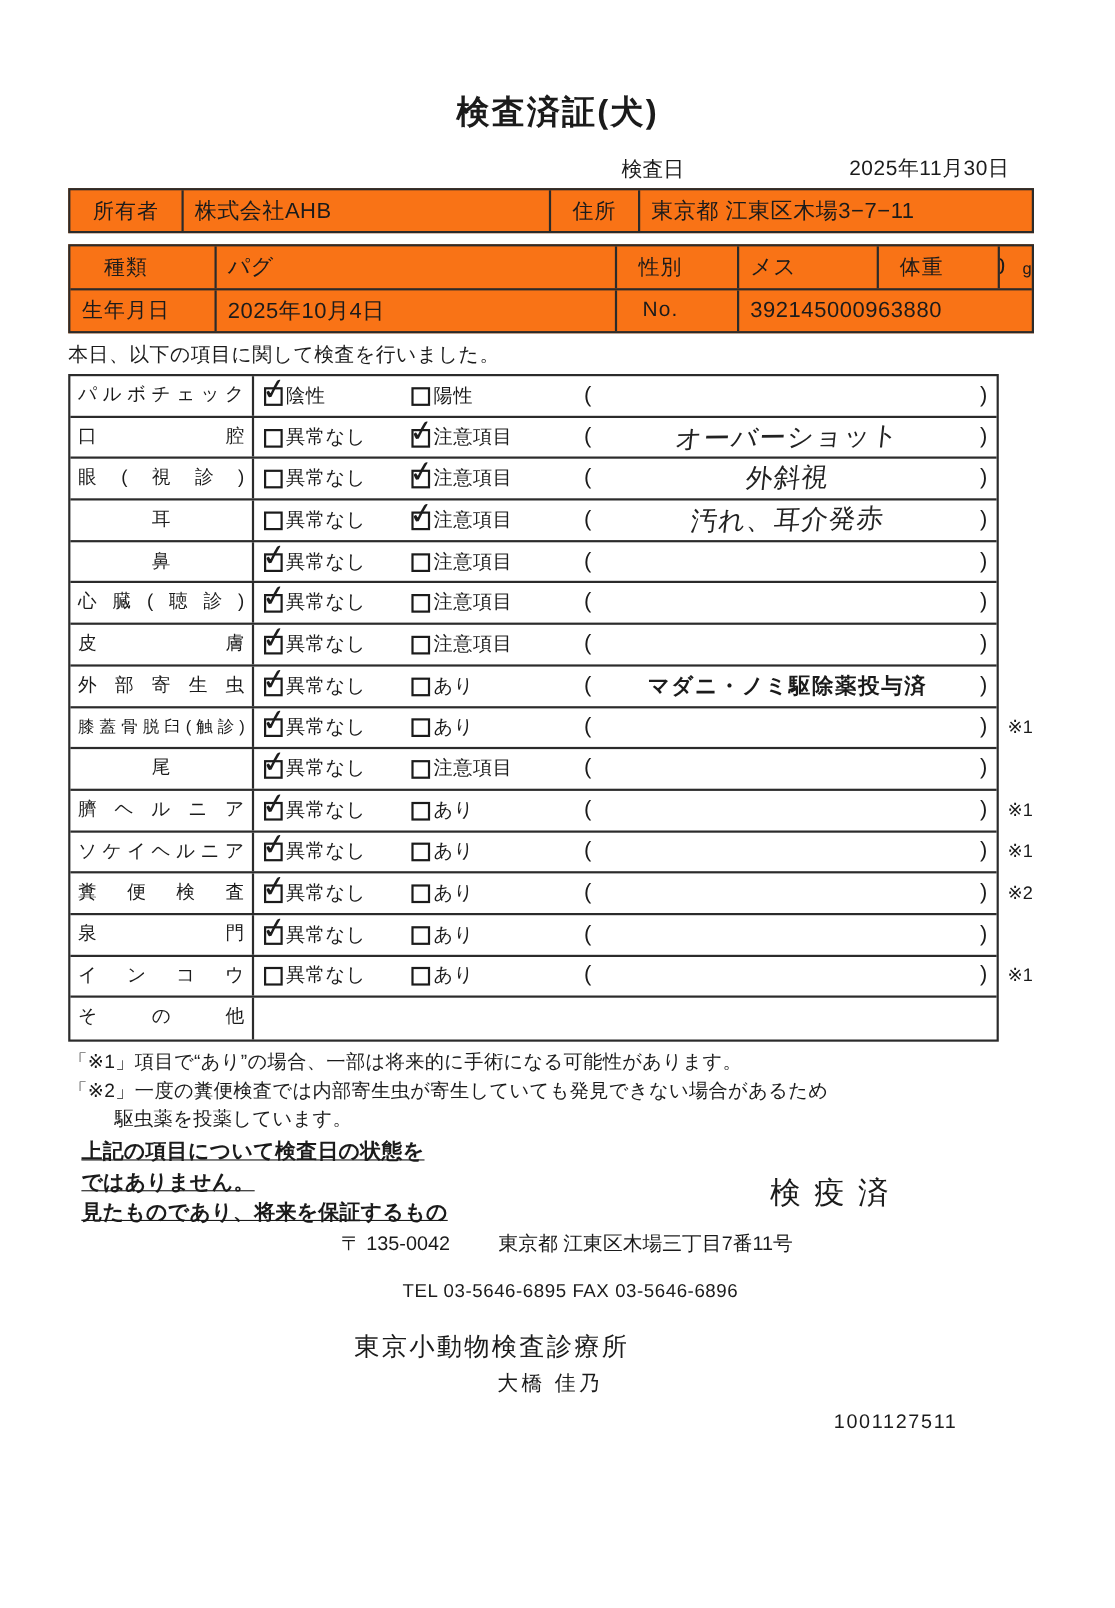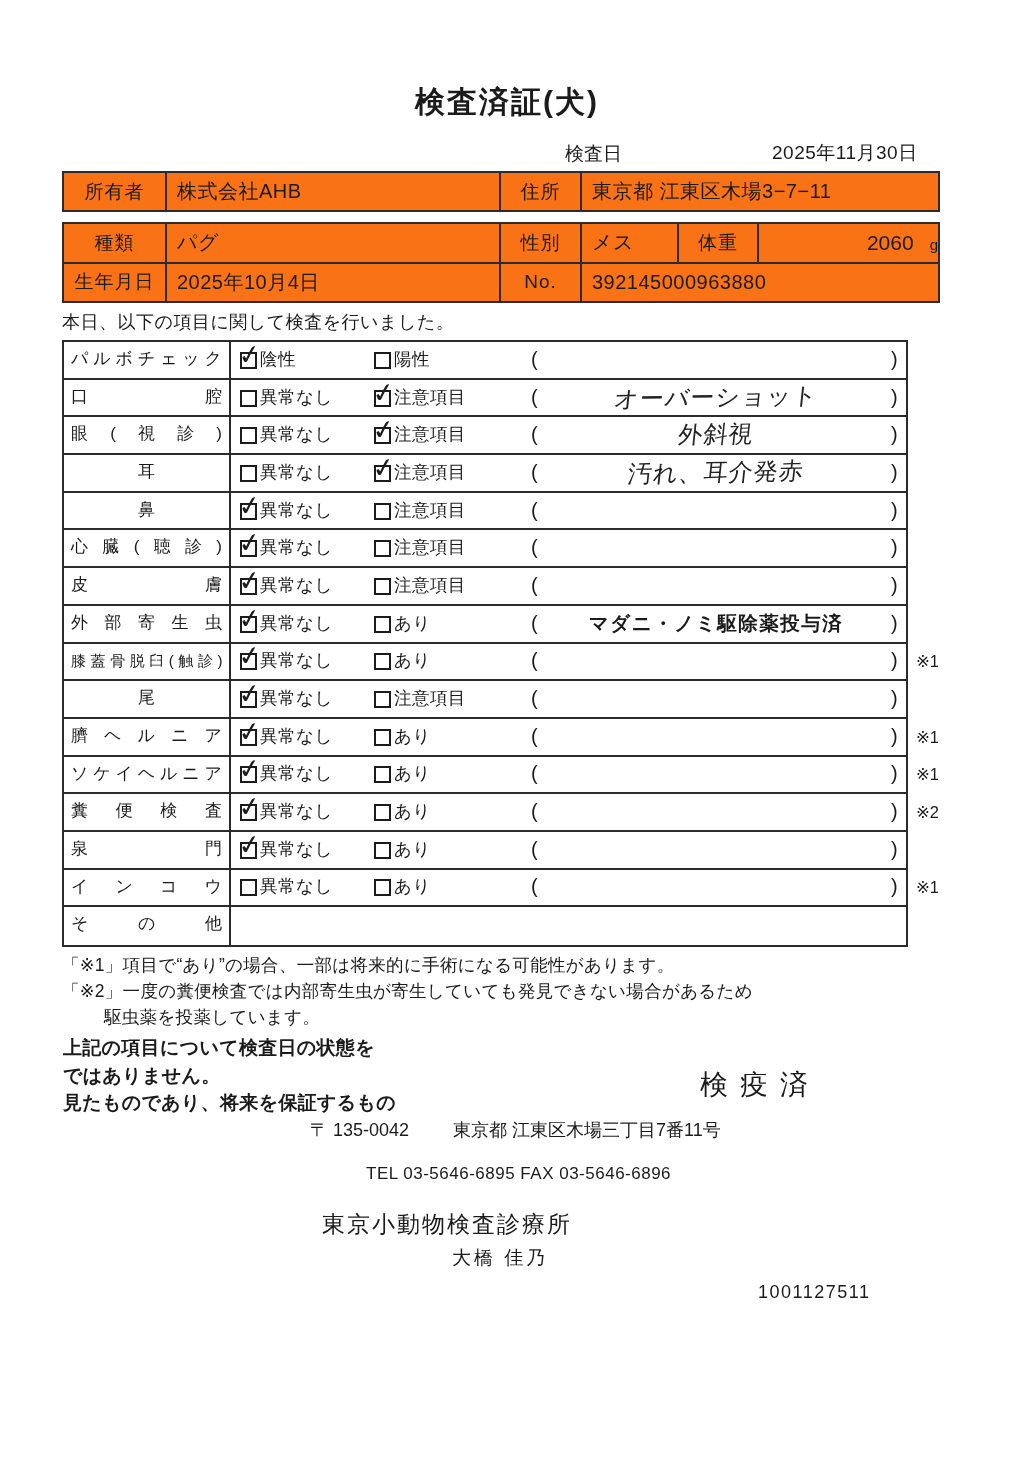--- a/index.html
+++ b/index.html
@@ -14,21 +14,21 @@
   #insp-label{top:141px;left:565px;font-size:19px;font-weight:500;}
   #insp-value{top:140px;left:772px;font-size:19px;font-weight:500;letter-spacing:0.5px;}
   
   .tbl{position:absolute;border:2px solid #2b2b2b;box-sizing:border-box;background:#f97316;}
   .cell{border-left:2px solid #2b2b2b;box-sizing:border-box;display:flex;align-items:center;overflow:hidden;}
   .cell.first{border-left:none;}
   .cell.lbl{justify-content:center;font-size:19px;letter-spacing:1px;}
   .cell.val{padding-left:10px;font-size:20px;letter-spacing:0.5px;}
   #owner-table{left:62px;top:171px;width:878px;height:41px;display:flex;}
   #animal-table{left:62px;top:222px;width:878px;height:81px;display:flex;flex-direction:column;}
-  .arow{flex:1;display:flex;}
+  .arow{flex:1;display:flex;gap:30px;}
   .arow.top{border-bottom:2px solid #2b2b2b;}
   .w-label{width:101px;}
   .w-wide{width:334px;}
   .w-small{width:81px;}
   .w-sex{width:97px;}
   .w-wt{width:80px;}
   .w-rest{flex:1;}
   .weight-val{justify-content:flex-end;gap:16px;}
   .weight-val .num{font-size:21px;}
   .weight-val .unit{font-size:15px;padding-top:4px;}
@@ -60,21 +60,21 @@
   .ptext.hand{font-size:24px;transform:translateY(-52%) skewX(-7deg) rotate(-1deg);letter-spacing:1px;
               font-weight:500;color:#222;}
   .ptext.printed{font-weight:700;font-size:19.5px;letter-spacing:1.5px;}
   .tnote{position:absolute;left:852px;top:50%;transform:translateY(-50%);font-size:16.5px;width:60px;font-weight:500;}
   
   .note{font-size:17.5px;font-weight:500;letter-spacing:0.3px;}
   #note1{left:62px;top:953px;}
   #note2{left:62px;top:979px;}
   #note2b{left:104px;top:1005px;}
   
-  #disclaimer{left:63px;top:1034px;font-size:19px;font-weight:700;line-height:27.5px;letter-spacing:0.3px;}
+  #disclaimer{left:74px;top:1034px;font-size:19px;font-weight:700;line-height:27.5px;letter-spacing:0.3px;text-decoration:underline;}
   #stamp{left:700px;top:1066px;font-size:28px;letter-spacing:12px;font-weight:500;}
   
   #postal-row{left:310px;top:1118px;display:flex;gap:44px;font-size:18px;font-weight:500;}
   #tel-row{left:318px;top:1164px;font-size:17px;font-weight:400;letter-spacing:0.5px;margin-left:48px;}
   #clinic-name{left:322px;top:1209px;font-size:23px;font-weight:500;letter-spacing:2px;}
   #vet-name{left:452px;top:1245px;font-size:19px;font-weight:500;letter-spacing:3px;}
   #serial{left:758px;top:1282px;font-size:18px;letter-spacing:1.5px;}
 </style>
 </head>
 <body>

